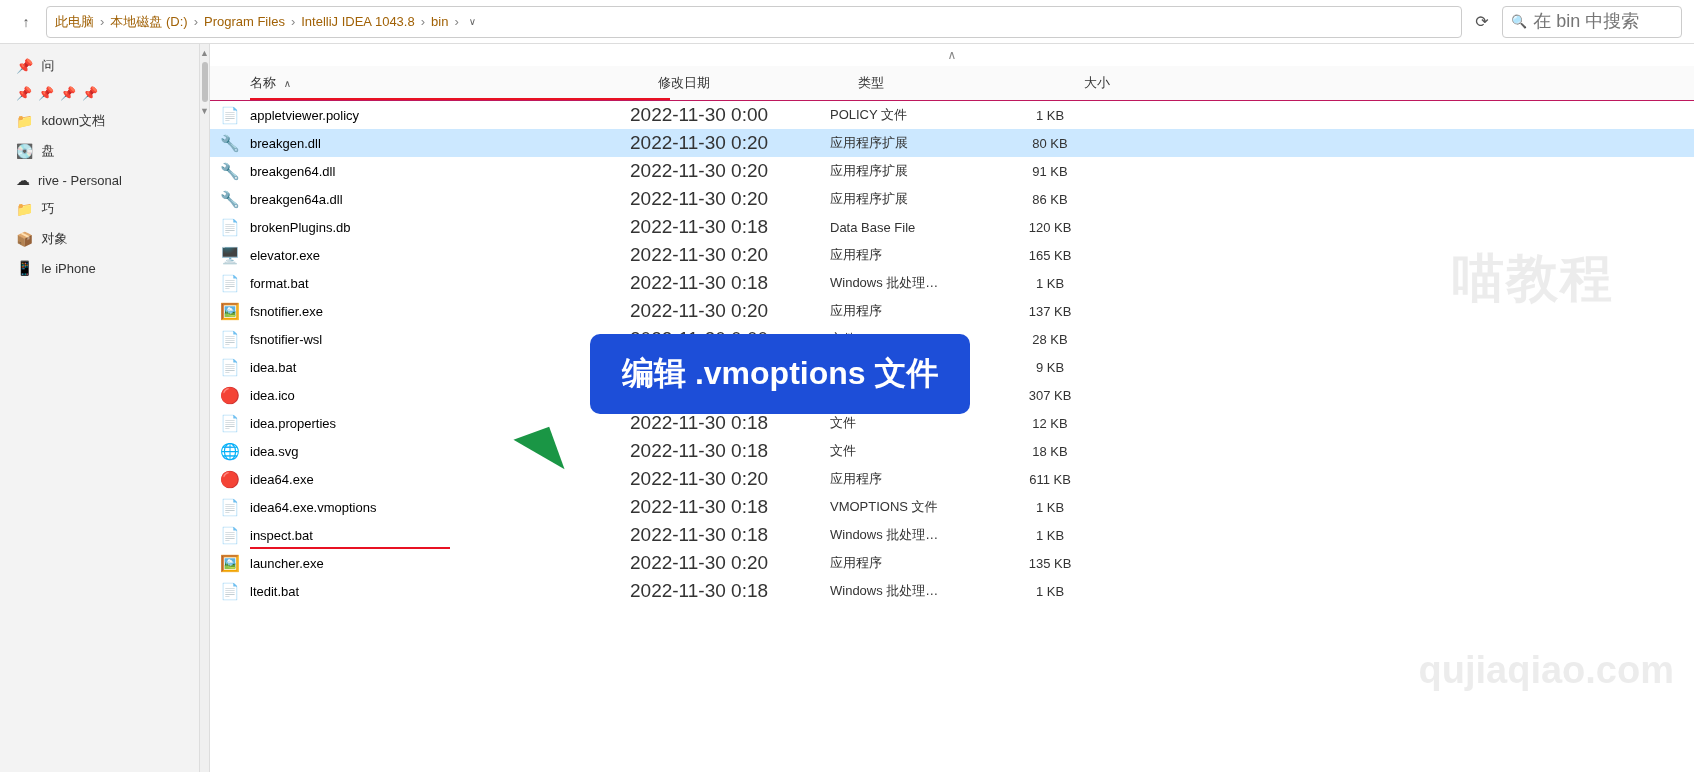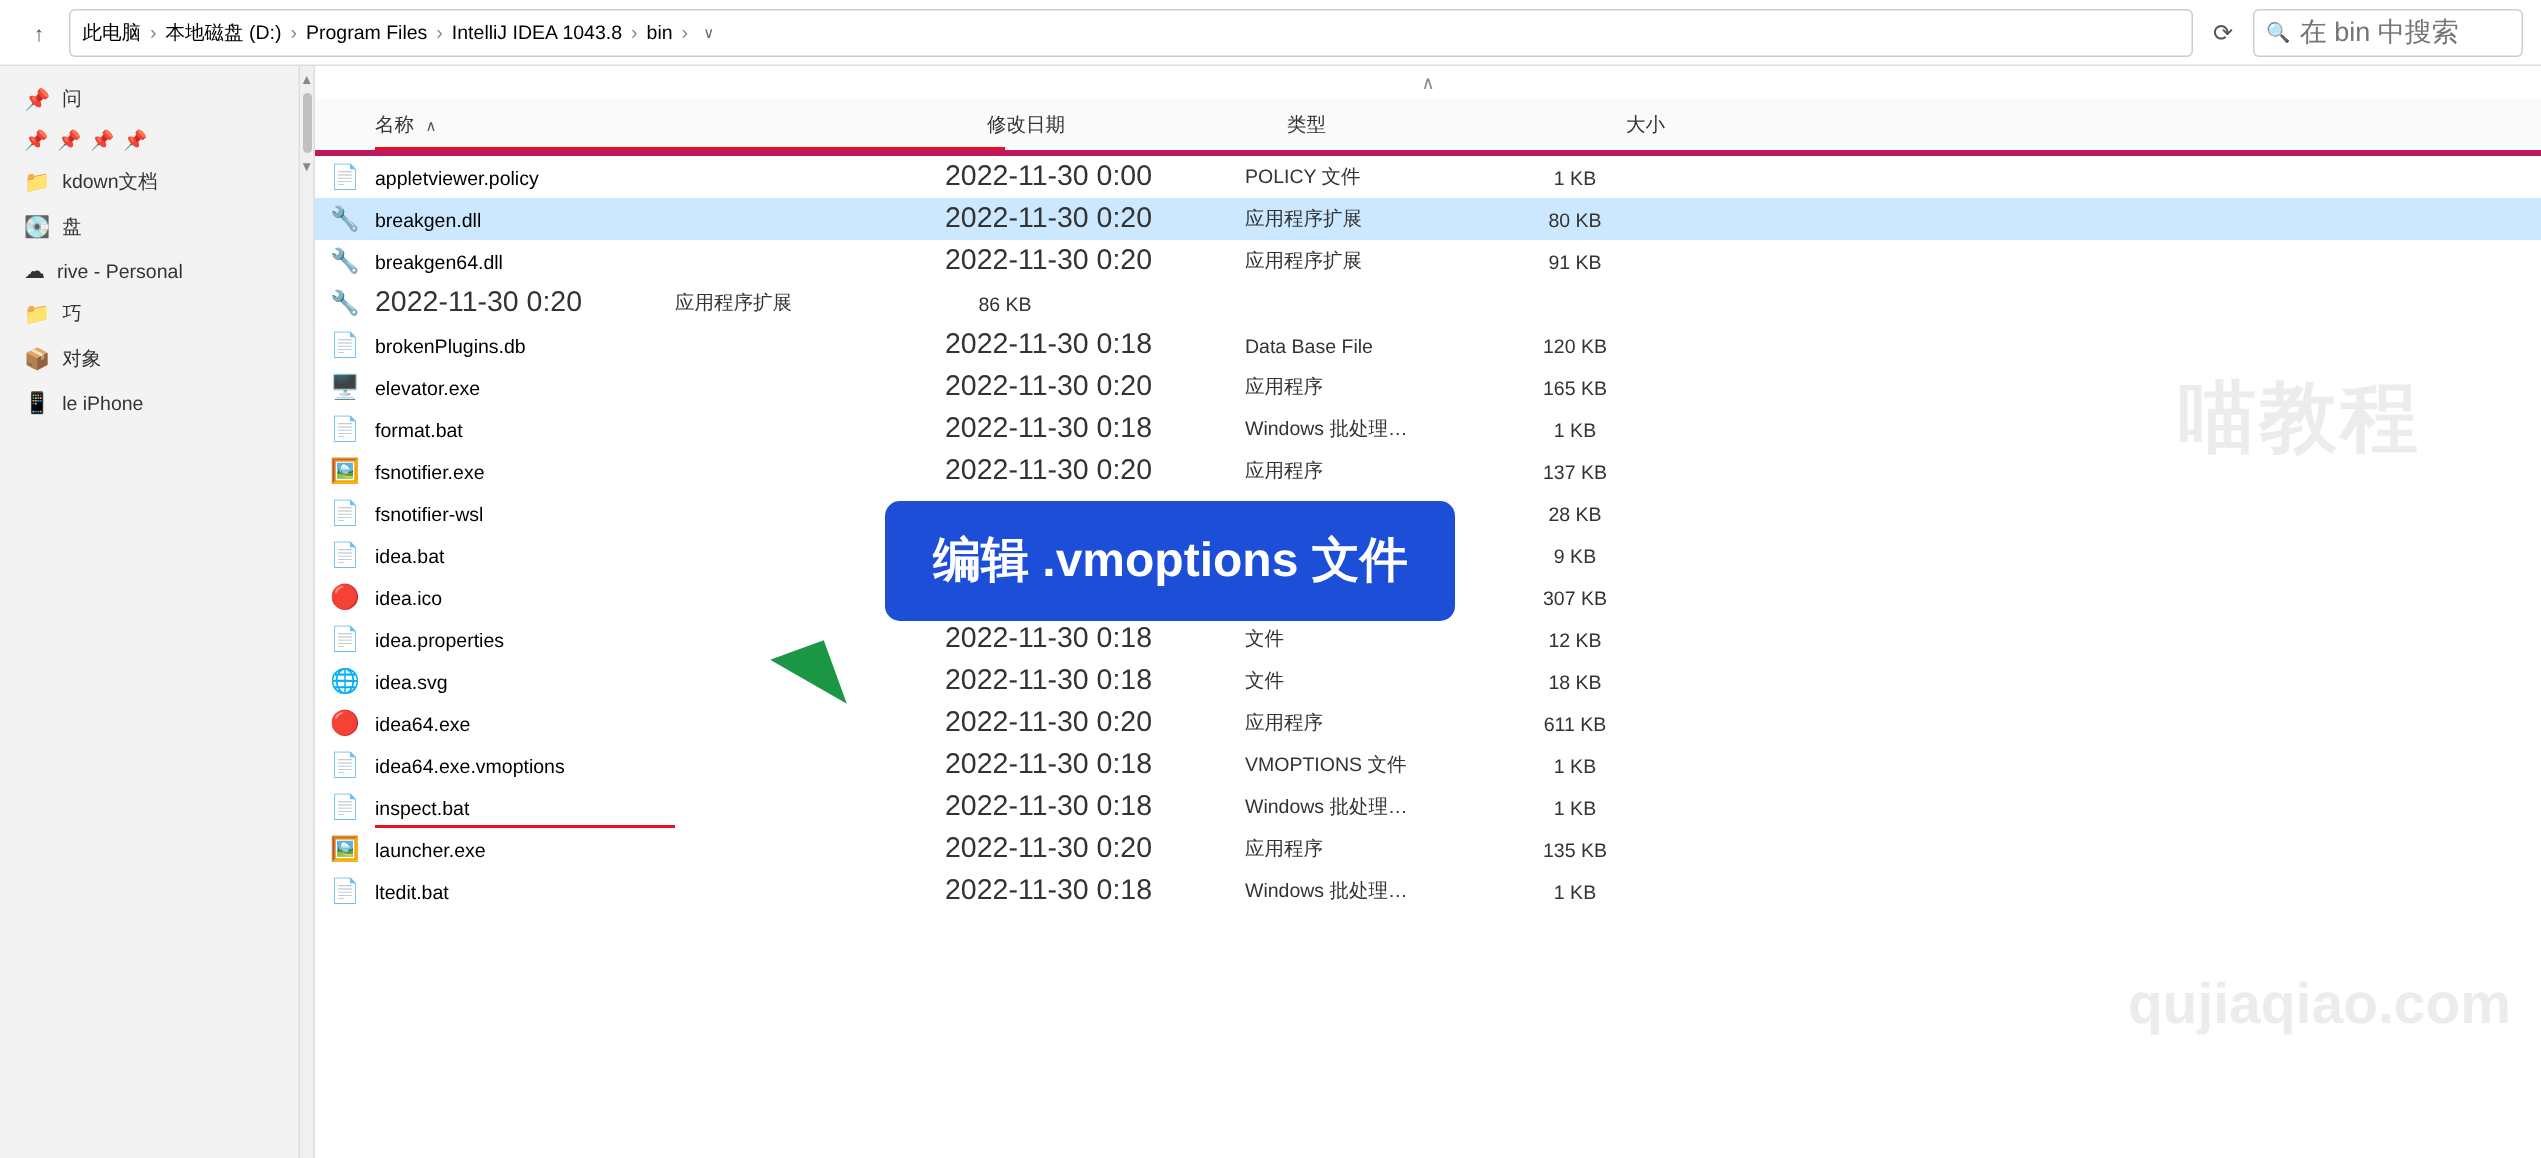--- a/index.html
+++ b/index.html
@@ -40,21 +40,21 @@
       background: #fff;
       border: 1px solid #ccc;
       border-radius: 4px;
       padding: 4px 8px;
       height: 32px;
       gap: 4px;
       font-size: 13px;
       color: #333;
     }
     .breadcrumb-sep { color: #888; margin: 0 2px; }
-    .breadcrumb-part { color: #000000; cursor: pointer; }
+    .breadcrumb-part { color: #a16207; cursor: pointer; }
     .chevron-down { font-size: 10px; color: #666; margin-left: 4px; }
     .refresh-btn {
       width: 28px; height: 28px;
       background: none;
       border: none;
       cursor: pointer;
       font-size: 16px;
       color: #555;
       display: flex; align-items: center; justify-content: center;
       border-radius: 4px;
@@ -131,21 +131,21 @@
       color: #888;
       font-size: 12px;
       cursor: pointer;
     }
 
     
     .col-headers {
       display: flex;
       align-items: center;
       padding: 4px 0;
-      border-bottom: 4px solid #be185d;
+      border-bottom: 1px solid #be185d;
       background: #fafafa;
       position: relative;
     }
     .col-header {
       font-size: 13px;
       color: #333;
       font-weight: 500;
       cursor: pointer;
       padding: 4px 8px;
       user-select: none;
@@ -430,20 +430,21 @@
     </div>
     <div class="file-name-cell">breakgen64.dll</div>
     <div class="file-date-cell">2022-11-30 0:20</div>
     <div class="file-type-cell">应用程序扩展</div>
     <div class="file-size-cell">91 KB</div>
   </div>
         <div class="file-row">
     <div class="file-icon-cell">
       <span class="file-icon">🔧</span>
     </div>
+    <div class="file-name-cell">breakgen64a.dll</div>
     <div class="file-date-cell">2022-11-30 0:20</div>
     <div class="file-type-cell">应用程序扩展</div>
     <div class="file-size-cell">86 KB</div>
   </div>
         <div class="file-row">
     <div class="file-icon-cell">
       <span class="file-icon">📄</span>
     </div>
     <div class="file-name-cell">brokenPlugins.db</div>
     <div class="file-date-cell">2022-11-30 0:18</div>

